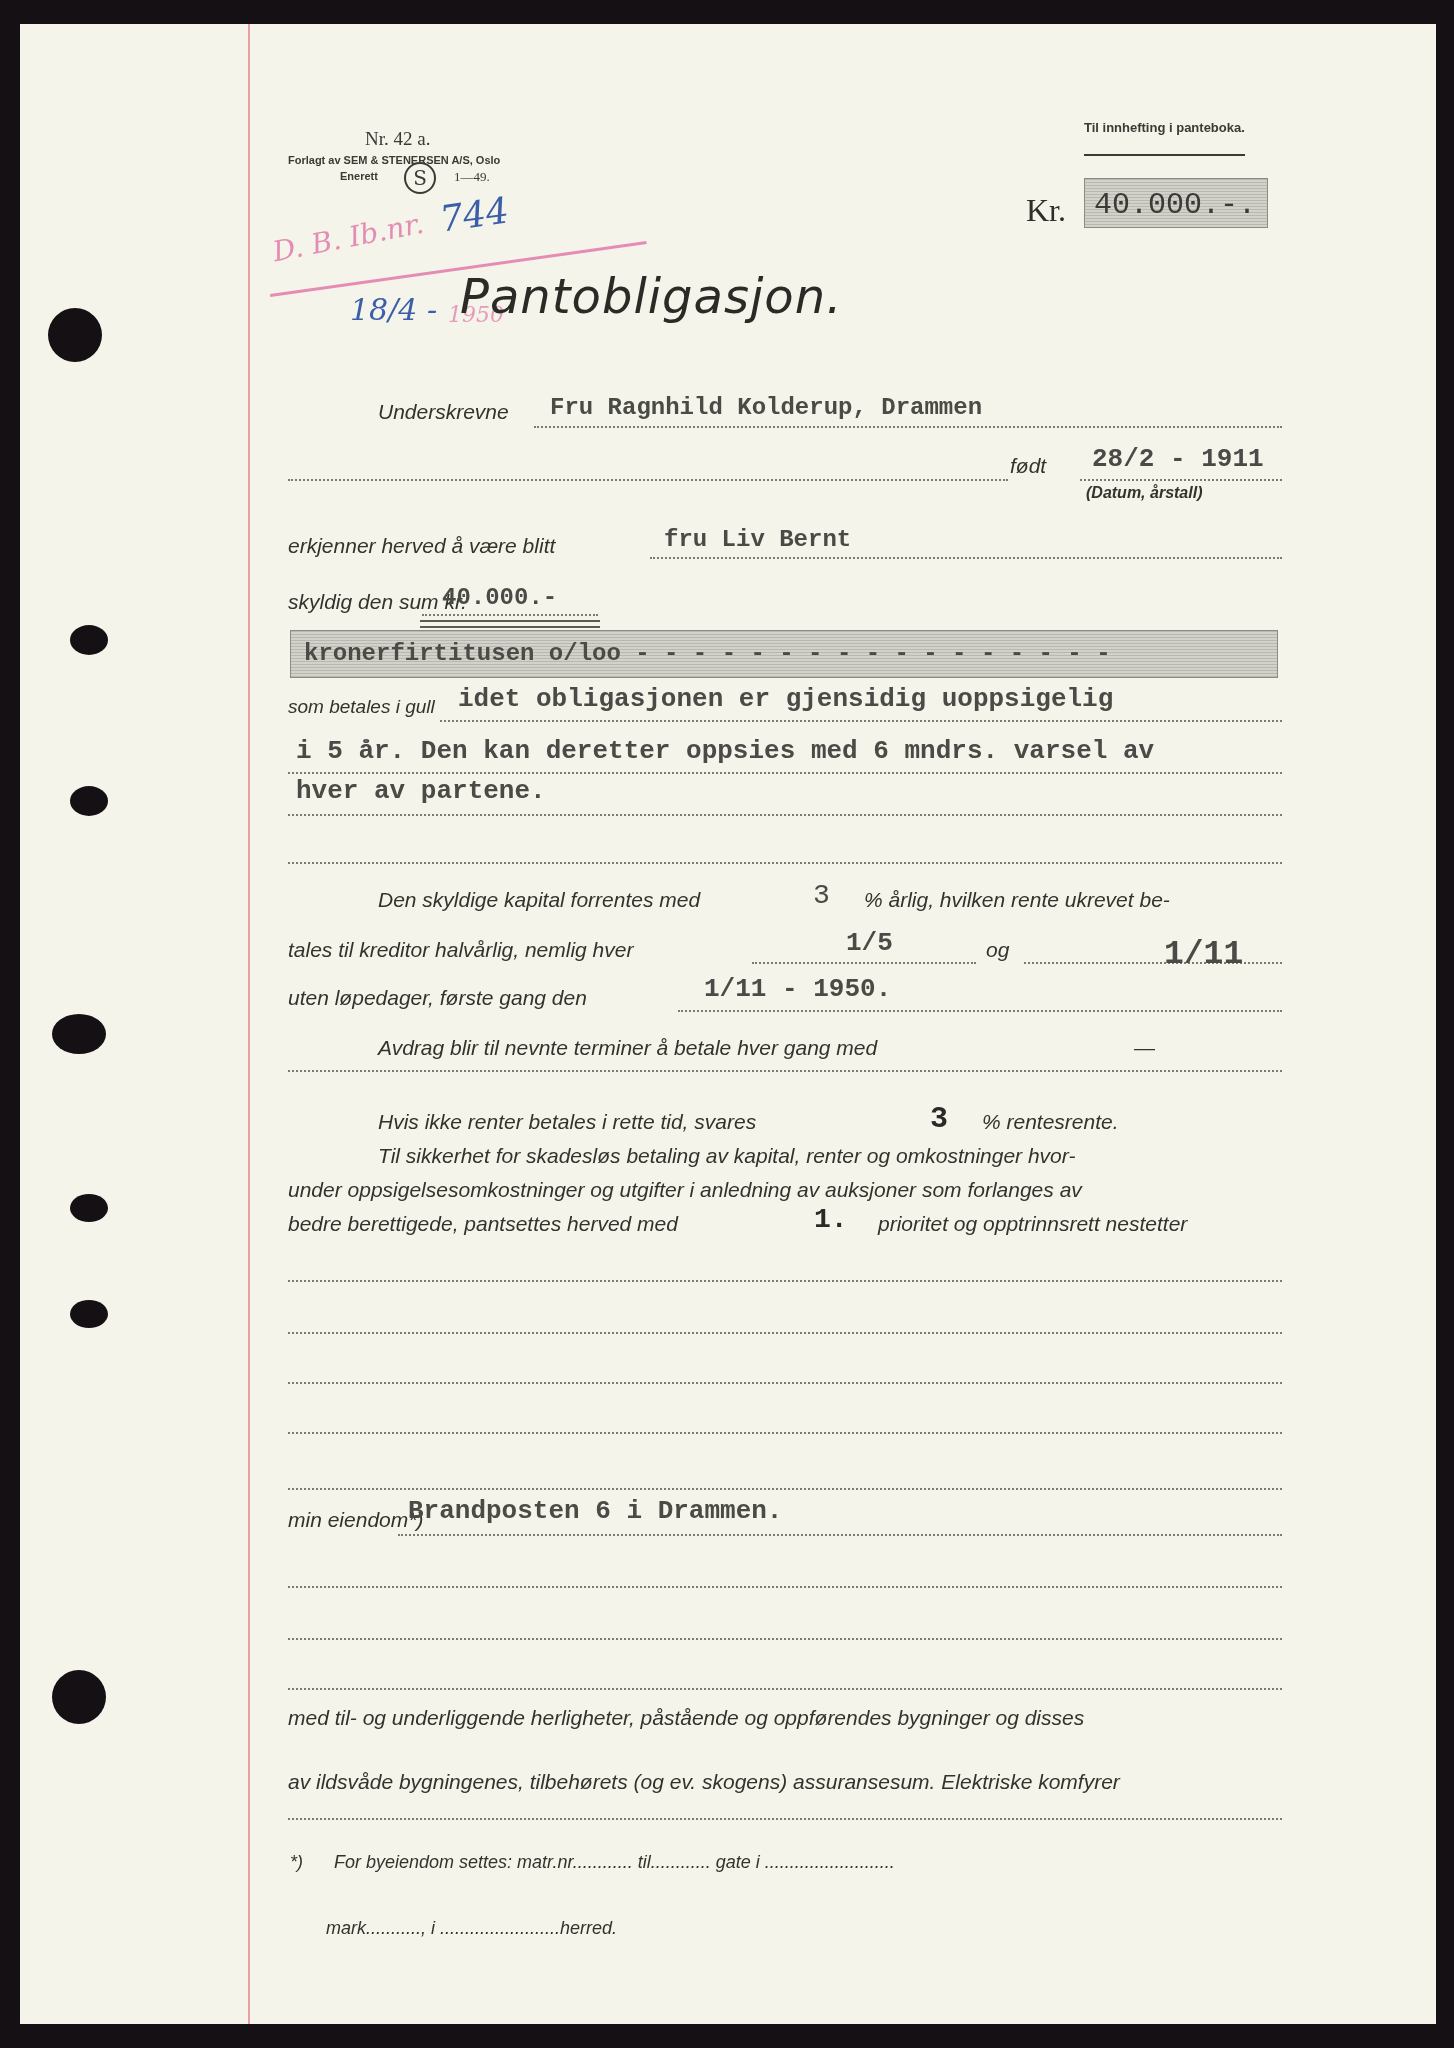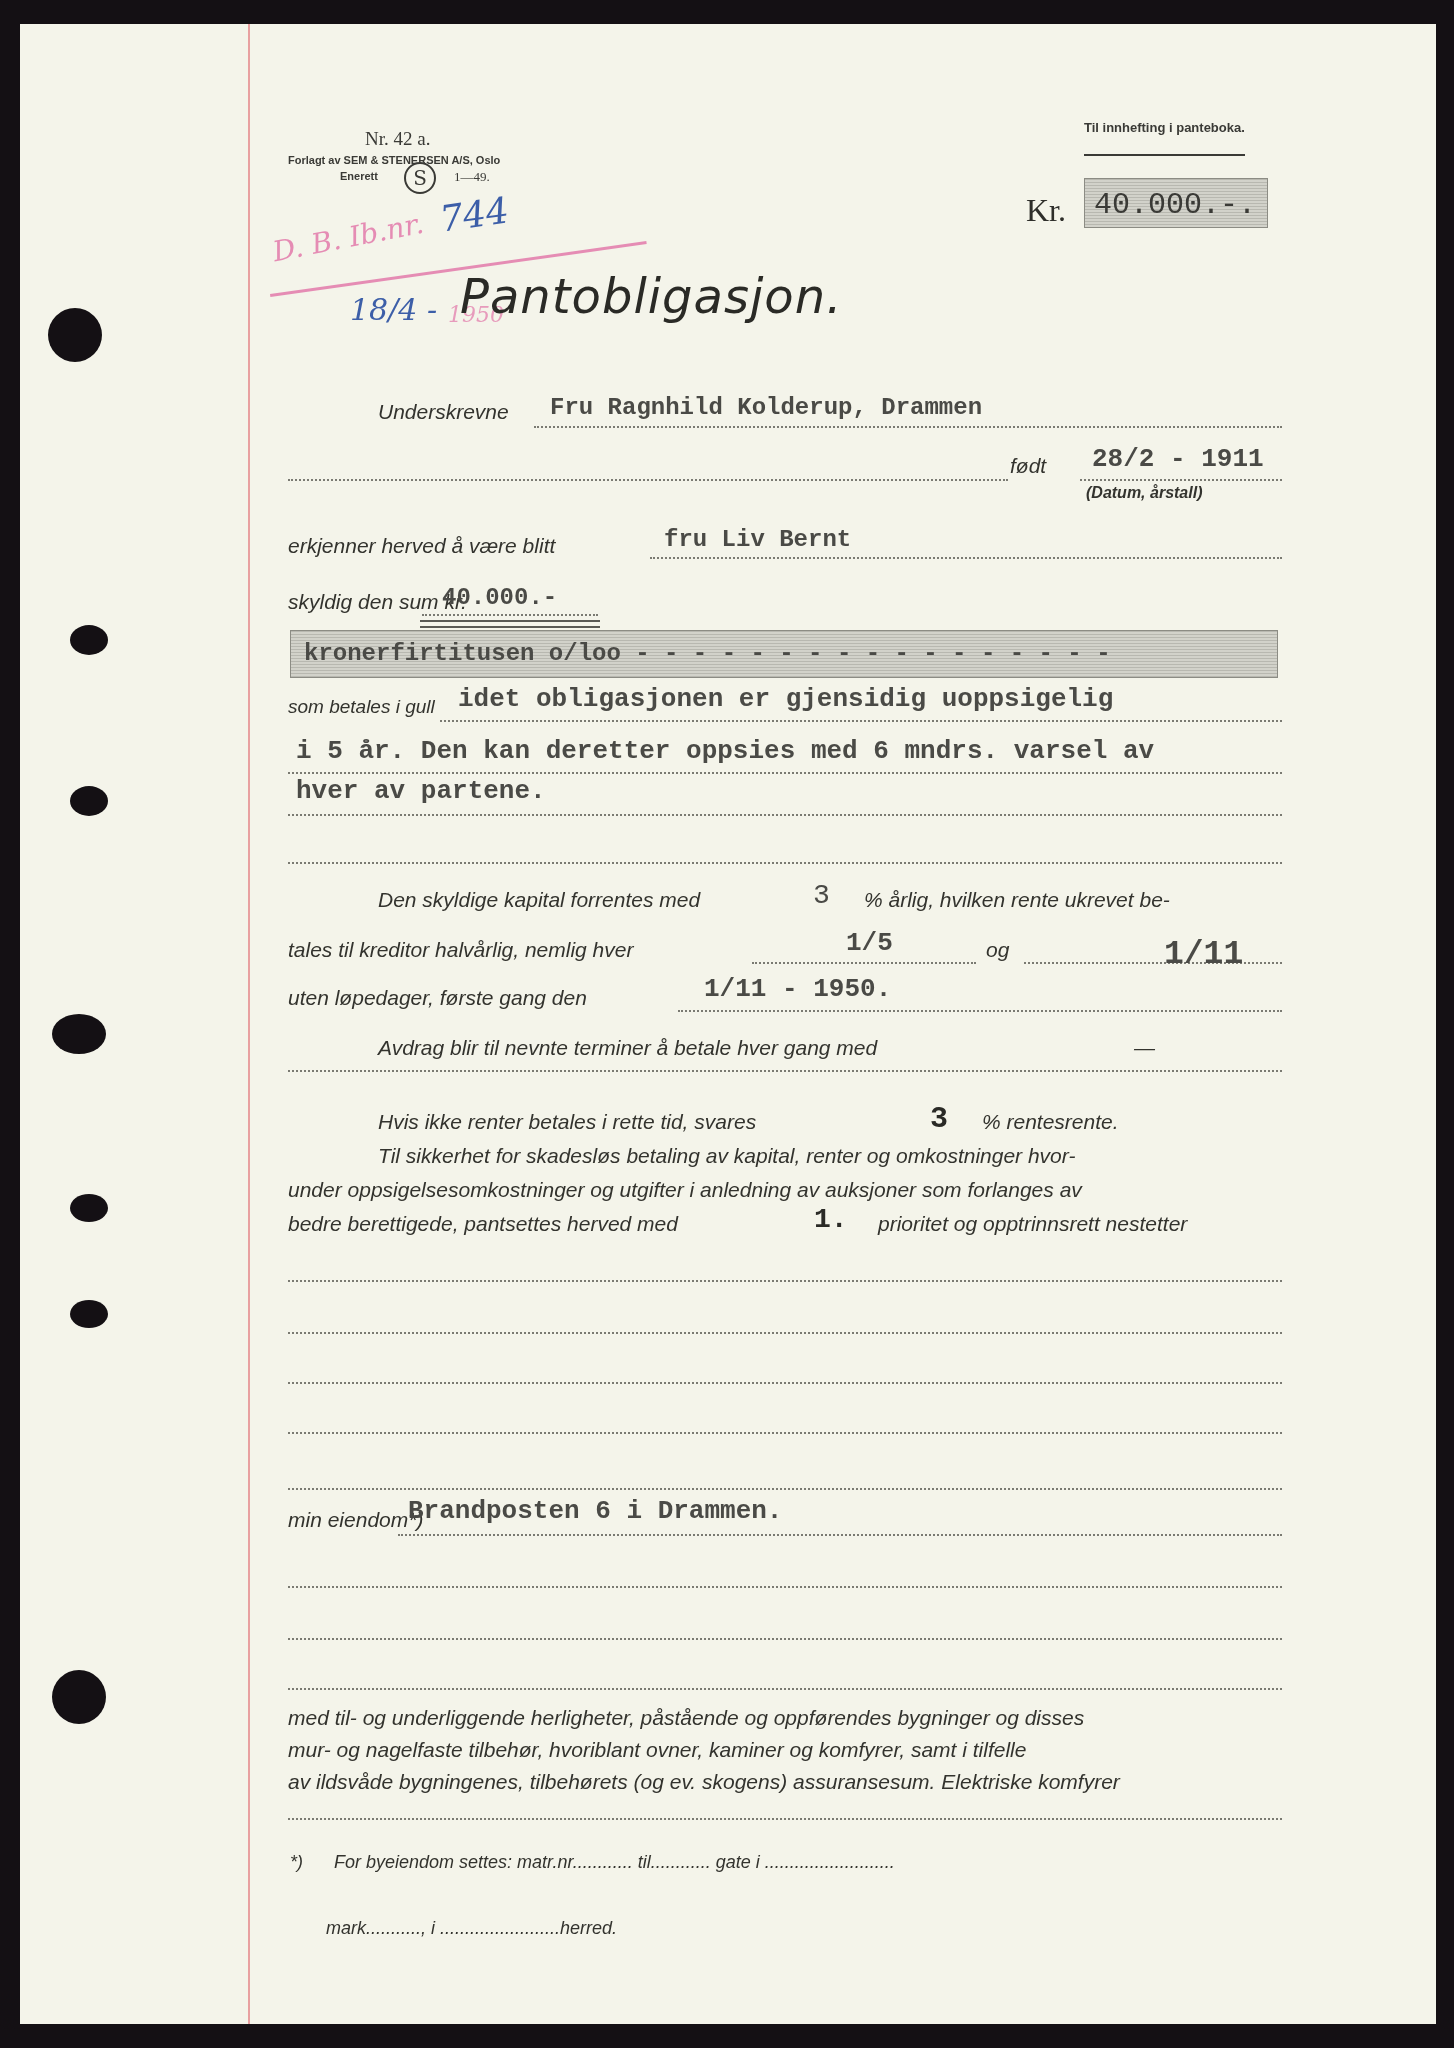--- a/index.html
+++ b/index.html
@@ -119,20 +119,19 @@
 
   <div class="abs cond label" style="left:268px;top:1484px;">min eiendom*)</div>
   <div class="dots" style="left:378px;top:1510px;width:884px;"></div>
   <div class="abs mono" style="left:380px;top:1472px;font-size:26px;">Brandposten 6 i Drammen.</div>
 
   <div class="dots" style="left:268px;top:1562px;width:994px;"></div>
   <div class="dots" style="left:268px;top:1614px;width:994px;"></div>
   <div class="dots" style="left:268px;top:1664px;width:994px;"></div>
 
   <div class="abs cond label" style="left:268px;top:1682px;">med til- og underliggende herligheter, påstående og oppførendes bygninger og disses</div>
-  <div class="abs cond label" style="left:268px;top:1714px;">mur- og nagelfaste tilbehør, hvoriblant ovner, kaminer og komfyrer, samt i tilfelle</div>
   <div class="abs cond label" style="left:268px;top:1746px;">av ildsvåde bygningenes, tilbehørets (og ev. skogens) assuransesum. Elektriske komfyrer</div>
   <div class="dots" style="left:268px;top:1794px;width:994px;"></div>
 
   <div class="abs cond" style="left:270px;top:1828px;font-size:18px;">*)</div>
   <div class="abs cond" style="left:306px;top:1828px;font-size:18px;margin-left:8px;">For byeiendom settes: matr.nr............ til............ gate i ..........................</div>
   <div class="abs cond" style="left:306px;top:1894px;font-size:18px;">mark..........., i ........................herred.</div>
 </div>
 
 </body></html>

